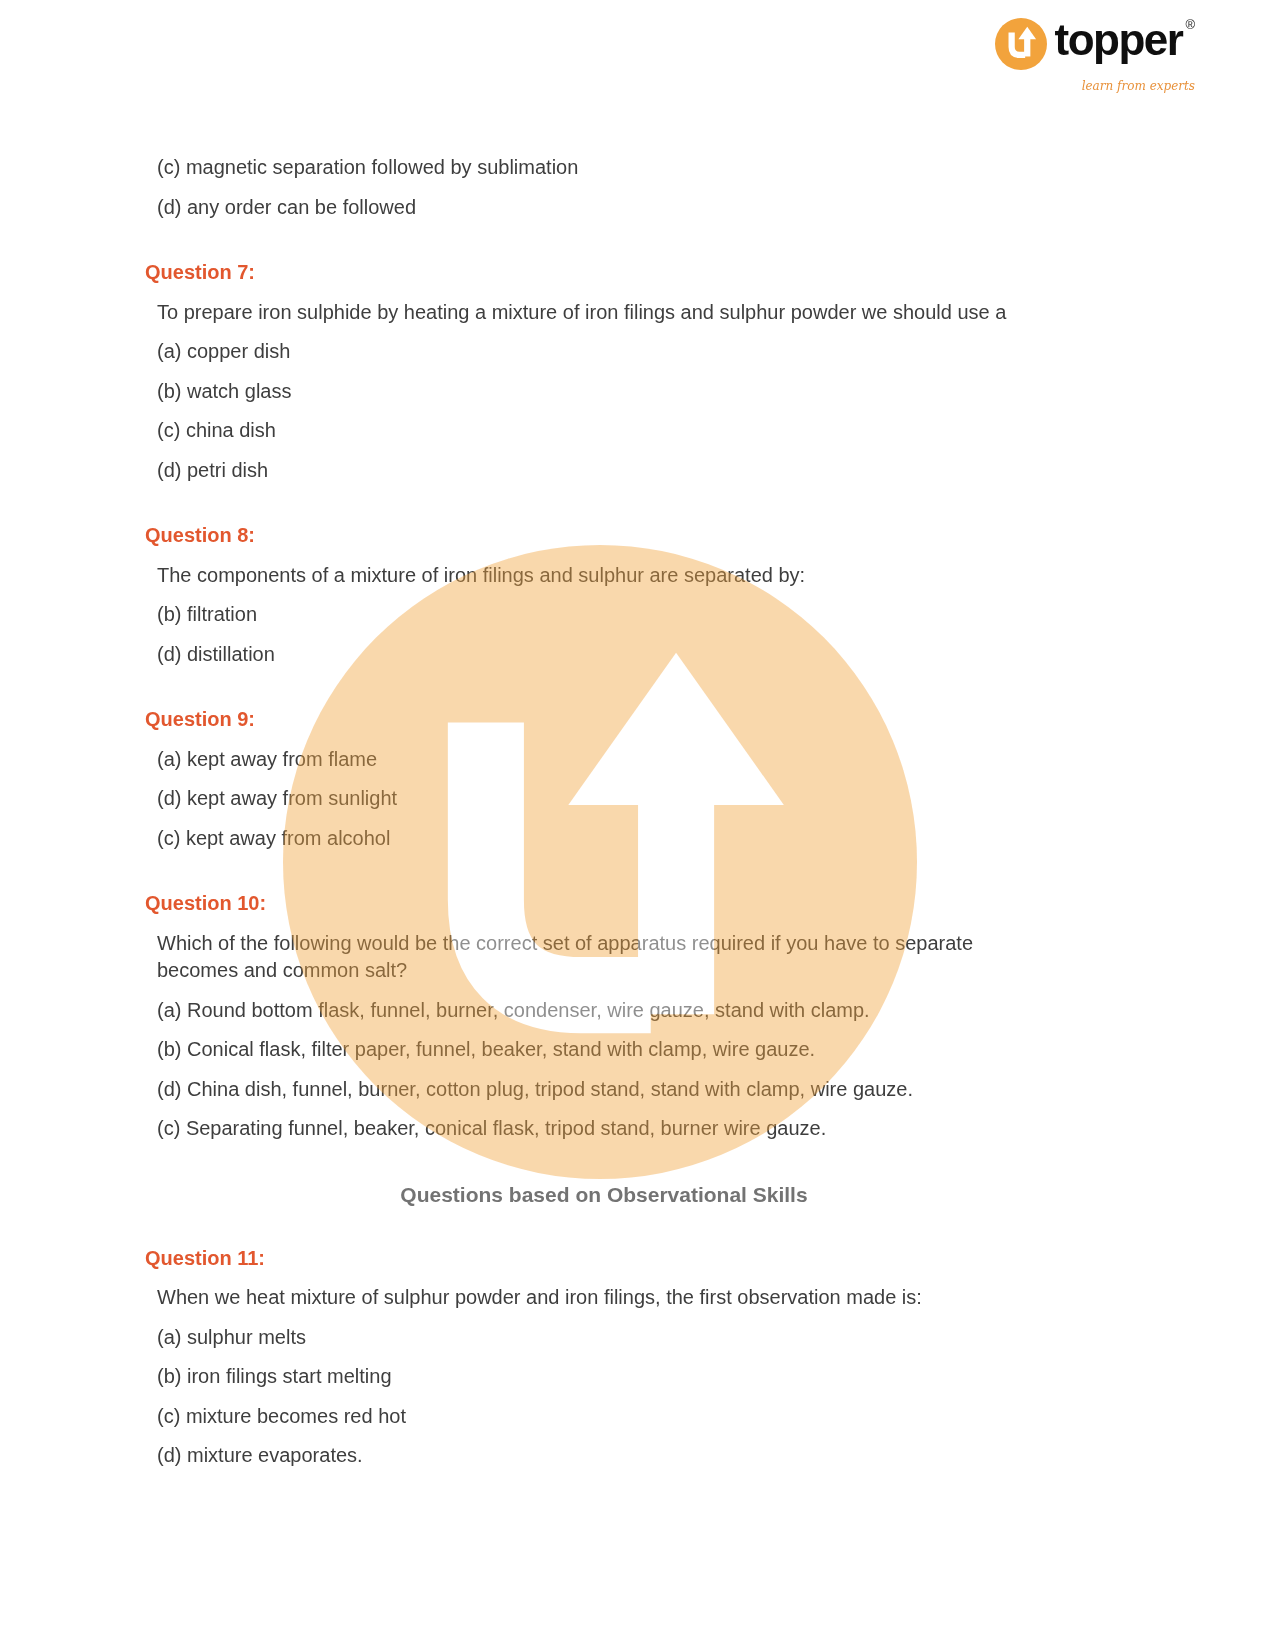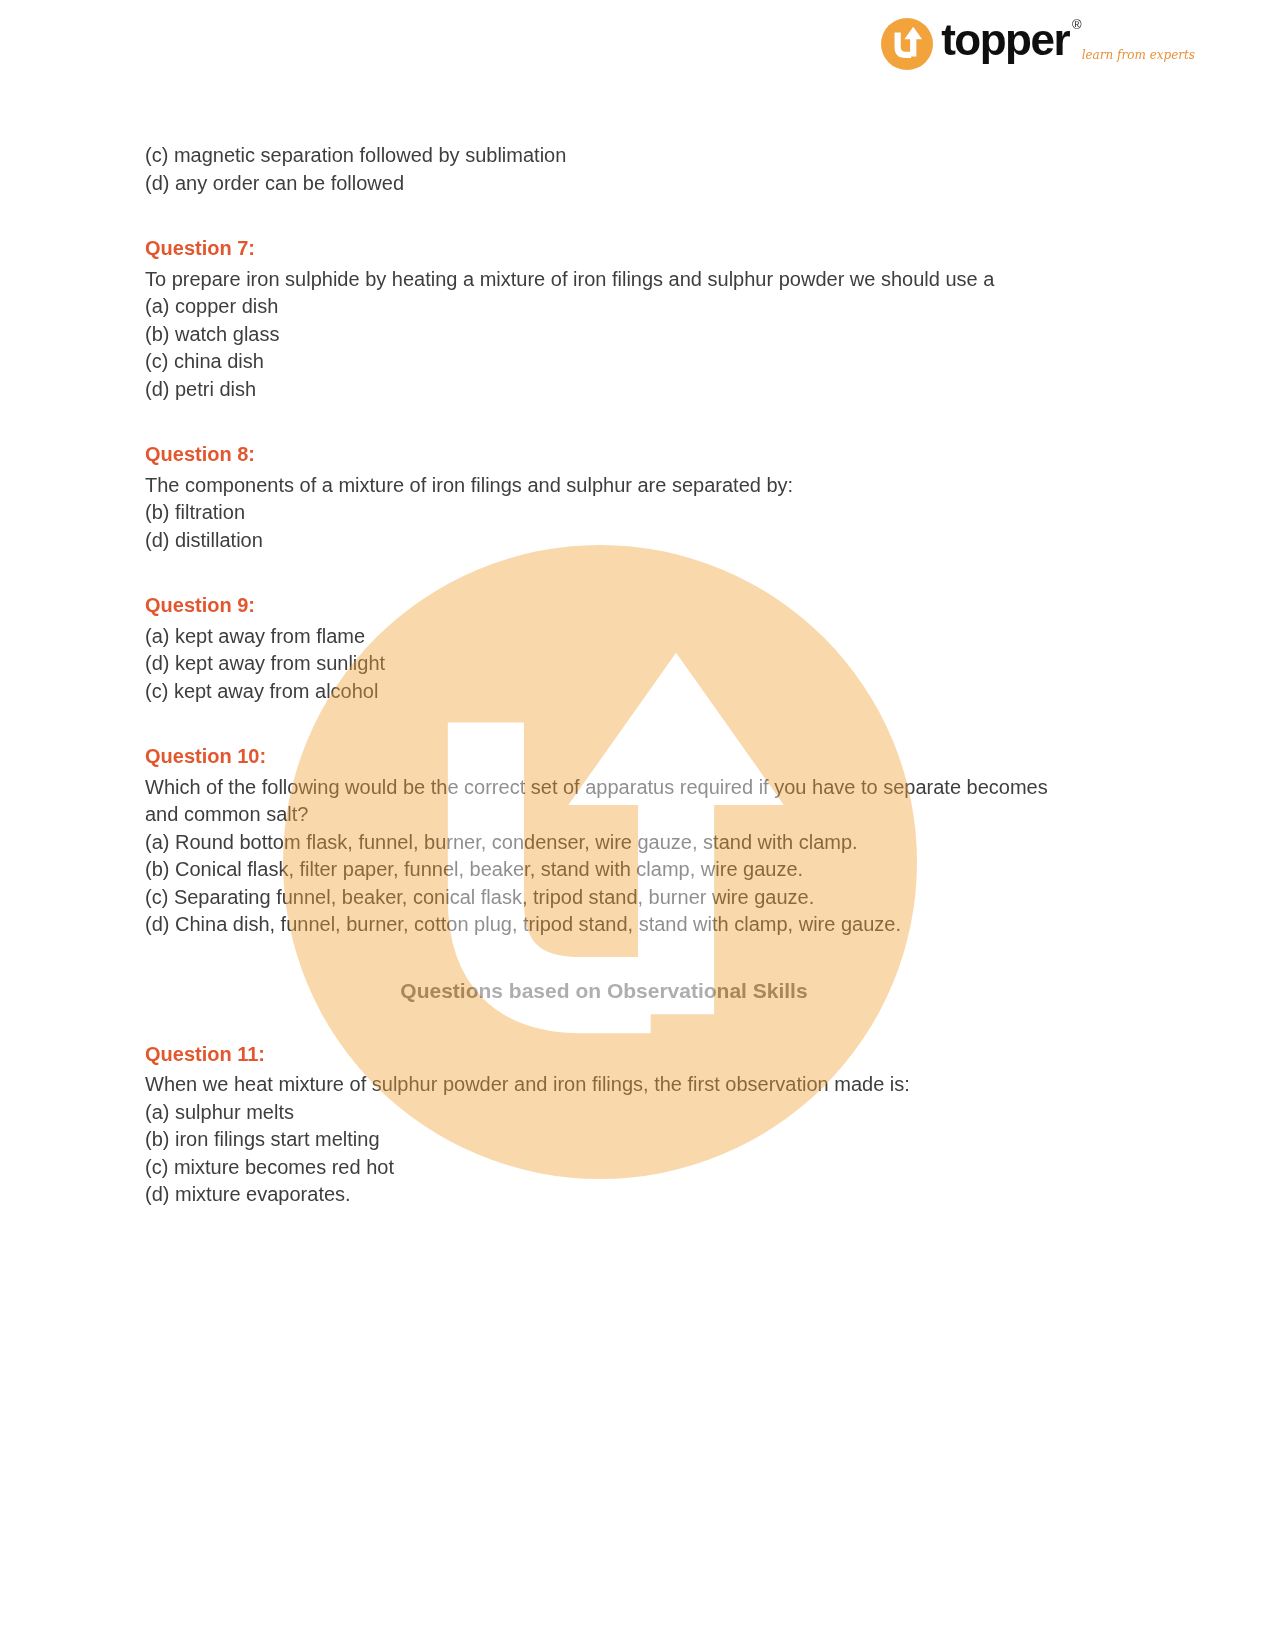--- a/index.html
+++ b/index.html
@@ -17,37 +17,37 @@
   .logo {
     position: absolute;
     top: 18px;
     right: 80px;
     display: flex;
     align-items: flex-start;
     gap: 8px;
     z-index: 10;
   }
   .logo-circle { width: 52px; height: 52px; flex: 0 0 auto; }
-  .logo-text-wrap { display: flex; flex-direction: row; }
+  .logo-text-wrap { display: flex; flex-direction: column; }
   .logo-row { display: flex; align-items: flex-start; }
   .logo-word {
     font-size: 44px;
     font-weight: bold;
     color: #0f0f0f;
     letter-spacing: -1.5px;
     line-height: 1;
   }
   .logo-reg { font-size: 13px; color: #1a1a1a; margin-left: 3px; line-height: 1; }
   .logo-tagline {
     align-self: flex-end;
     font-family: "DejaVu Serif", serif;
     font-style: italic;
     font-size: 12px;
     color: #e8913a;
-    margin-top: 4px;
+    margin-top: 17px;
   }
 
   
   .watermark {
     position: absolute;
     left: 283px;
     top: 545px;
     width: 634px;
     height: 634px;
     opacity: 0.42;
@@ -59,21 +59,21 @@
   
   .content {
     position: absolute;
     left: 145px;
     top: 142px;
     width: 918px;
     font-size: 20px;
     line-height: 27.5px;
     z-index: 1;
   }
-  .opt, .qtext { margin: 0; }
+  .opt, .qtext { margin: 12px; }
   .qblock { margin-top: 38px; }
   .qhead {
     font-size: 20px;
     line-height: 27.5px;
     color: #e2572e;
     font-weight: bold;
     margin: 0 0 3px 0;
   }
   .section-heading {
     margin: 38px 0 37px 0;
@@ -129,22 +129,22 @@
     <p class="opt">(a) kept away from flame</p>
     <p class="opt">(d) kept away from sunlight</p>
     <p class="opt">(c) kept away from alcohol</p>
   </section>
 
   <section class="qblock">
     <h2 class="qhead">Question 10:</h2>
     <p class="qtext">Which of the following would be the correct set of apparatus required if you have to separate becomes and common salt?</p>
     <p class="opt">(a) Round bottom flask, funnel, burner, condenser, wire gauze, stand with clamp.</p>
     <p class="opt">(b) Conical flask, filter paper, funnel, beaker, stand with clamp, wire gauze.</p>
+    <p class="opt">(d) China dish, funnel, burner, cotton plug, tripod stand, stand with clamp, wire gauze.</p>
     <p class="opt">(c) Separating funnel, beaker, conical flask, tripod stand, burner wire gauze.</p>
-    <p class="opt">(d) China dish, funnel, burner, cotton plug, tripod stand, stand with clamp, wire gauze.</p>
   </section>
 
   <h3 class="section-heading">Questions based on Observational Skills</h3>
 
   <section class="qblock" style="margin-top:0;">
     <h2 class="qhead">Question 11:</h2>
     <p class="qtext">When we heat mixture of sulphur powder and iron filings, the first observation made is:</p>
     <p class="opt">(a) sulphur melts</p>
     <p class="opt">(b) iron filings start melting</p>
     <p class="opt">(c) mixture becomes red hot</p>

